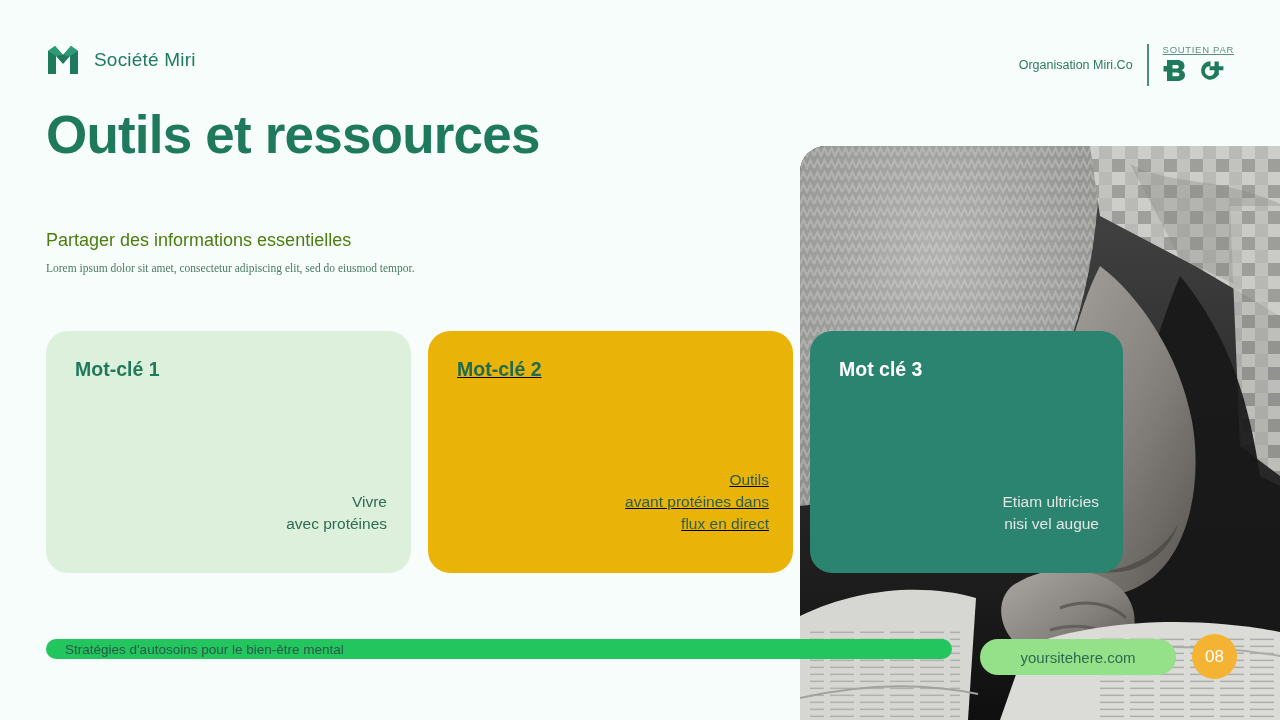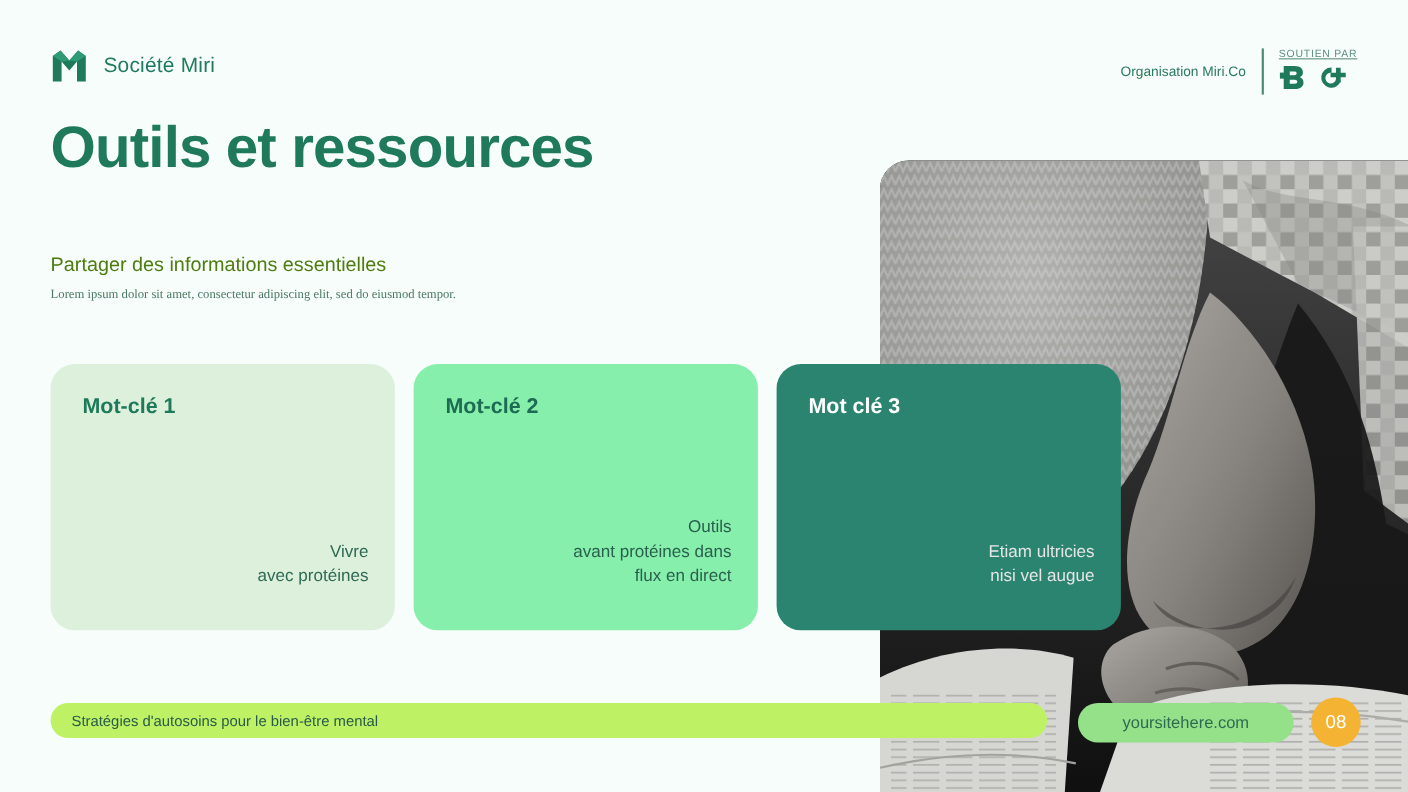--- a/index.html
+++ b/index.html
@@ -43,41 +43,41 @@
     font-size:18px; color:#4d7c0f;margin-top:48px;
   }
   .body-copy{
     position:absolute; left:46px; top:262px;
     font-size:11.5px; color:#4b7a66;font-family:Liberation Serif, serif;
   }
 
   
   .cards{ position:absolute; left:46px; top:331px; display:flex; gap:17px; }
   .card{
-    width:313px; height:242px; border-radius:22px;
+    width:365px; height:242px; border-radius:22px;
     padding:27px 24px 24px 29px;
     display:flex; flex-direction:column; justify-content:space-between;
     position:relative;
   }
   .card-title{ font-size:19.5px; font-weight:bold; }
   .card-body{ font-size:15.5px; line-height:1.42; text-align:right; padding-bottom:14px;}
   .card--1{ background:#dcf0dc; }
   .card--1 .card-title{ color:#1f7a5c; }
   .card--1 .card-body{ color:#2f6a55;margin-top:48px; }
-  .card--2{ background:#86efac; }
+  .card--2{ background:#eab308;text-decoration:underline; }
   .card--2 .card-title{ color:#1d6b52; }
   .card--2 .card-body{ color:#2b5f4d; }
   .card--3{ background:#2a8470; width:313px; }
   .card--3 .card-title{ color:#ffffff; }
   .card--3 .card-body{ color:#e5e5e5; }
 
   
   .footer-pill{
-    position:absolute; left:46px; top:639px; width:906px; height:32px;
-    background:#bef264; border-radius:18px;
+    position:absolute; left:46px; top:639px; width:906px; height:20px;
+    background:#22c55e; border-radius:18px;
     display:flex; align-items:center; padding-left:19px;
   }
   .footer-pill span{ font-size:13.5px; color:#2a5a49; }
 
   .site-pill{
     position:absolute; left:980px; top:639px; width:196px; height:36px;
     background:#95e189; border-radius:18px;
     display:flex; align-items:center; justify-content:center;
   }
   .site-pill span{ font-size:15px; color:#2f6a50; }

